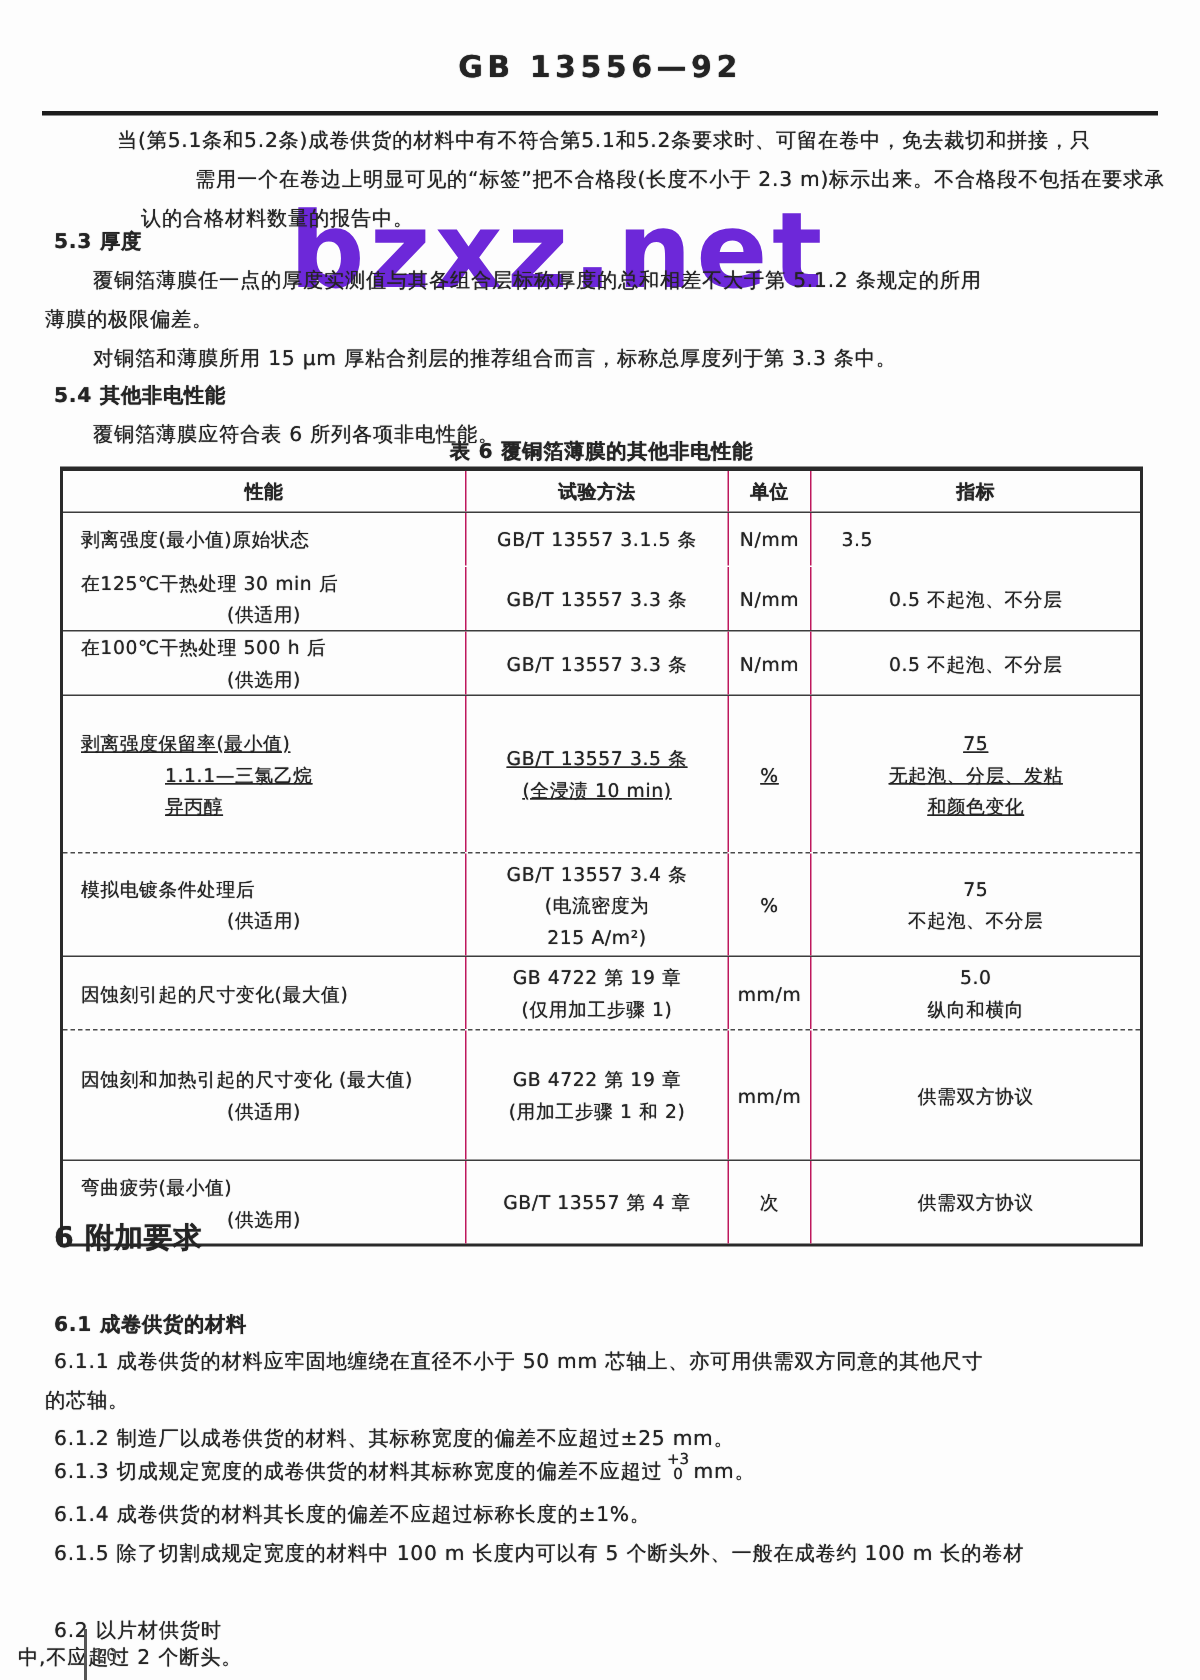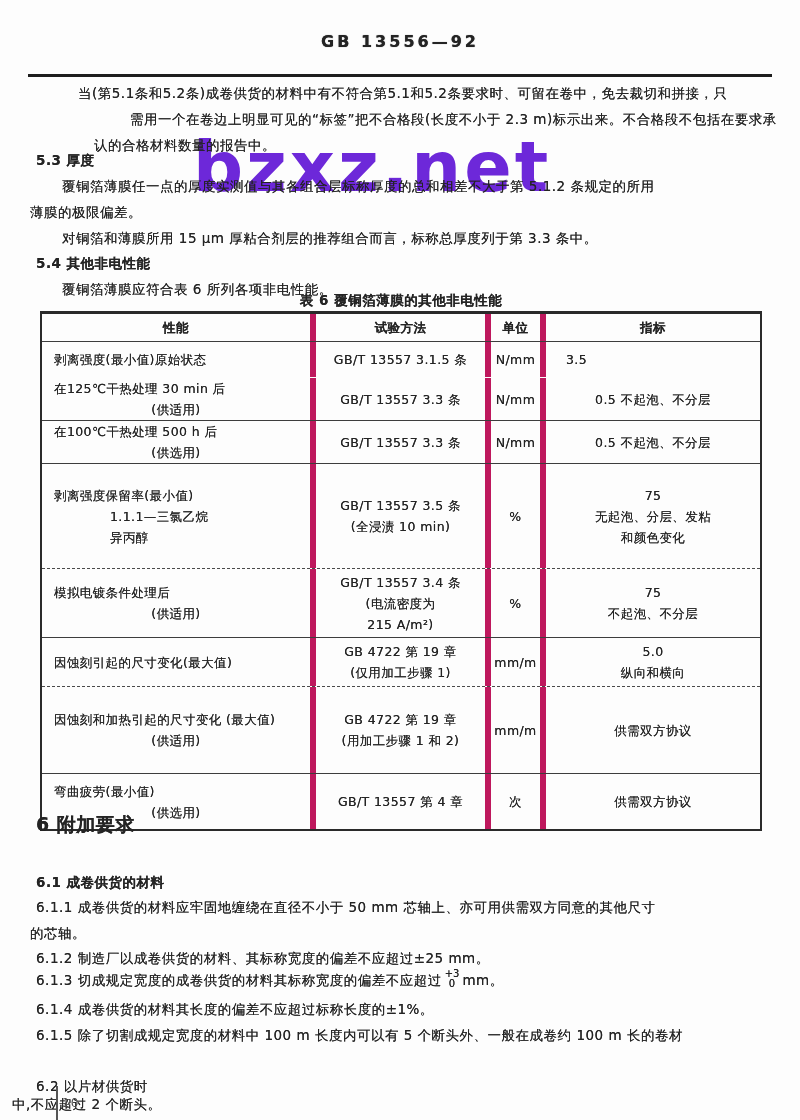--- a/index.html
+++ b/index.html
@@ -20,56 +20,56 @@
     z-index:2;
   }
   .bold{font-weight:bold;}
   .watermark{
     position:absolute;left:193px;top:126px;z-index:1;
     font-size:70px;font-weight:800;letter-spacing:3px;
     color:#6d28d9;user-select:none;
   }
   .gb-header{
     position:absolute;top:32px;left:0;width:100%;text-align:center;
-    font-size:16px;font-weight:bold;letter-spacing:3px;z-index:2;
+    font-size:20px;font-weight:bold;letter-spacing:3px;z-index:2;
     text-shadow:0 0 0.7px rgba(20,20,20,0.9);
   }
   .top-rule{
     position:absolute;top:74px;left:28px;width:744px;height:3px;
     background:#1d1d1d;z-index:2;
   }
   
   .tbl{
     position:absolute;left:40px;top:311px;width:722px;z-index:2;
     border:2px solid #2a2a2a;border-top-width:3px;
     box-sizing:border-box;
     font-size:12.5px;letter-spacing:0.4px;
     text-shadow:0 0 0.6px rgba(30,30,30,0.85);
   }
   .tr{display:grid;grid-template-columns:268px 175px 55px 220px;}
   .tr + .tr{border-top:1px solid #3d3d3d;}
   .tr.bt-none{border-top-color:transparent;}
   .tr.bt-dash{border-top-style:dashed;border-top-color:#4a4a4a;}
   .td{
-    border-left:6px solid #be185d;
+    border-left:1px solid #be185d;
     display:flex;flex-direction:column;justify-content:center;
     box-sizing:border-box;min-width:0;
   }
   .td:first-child{border-left:none;}
   .ln{line-height:21px;white-space:nowrap;}
   .cl{text-align:left;padding-left:12px;}
   .cc{text-align:center;}
   .ind1{padding-left:40px;}
   .ind2{padding-left:68px;}
   .pl20{text-align:left;padding-left:20px;}
   .rh-h{height:27px;}
   .rh1{height:35px;}
   .rh2{height:42px;}
   .rh3{height:42px;}
-  .rh4{height:104px;}
+  .rh4{height:104px;text-decoration:underline;}
   .rh5{height:68px;}
   .rh6{height:48px;}
   .rh7{height:86px;}
   .rh8{height:55px;}
   .th{font-weight:bold;text-align:center;justify-content:center;}
   
   .frac{
     display:inline-flex;flex-direction:column;align-items:center;
     vertical-align:middle;margin:0 3px;
     font-size:10px;line-height:10px;letter-spacing:0;

